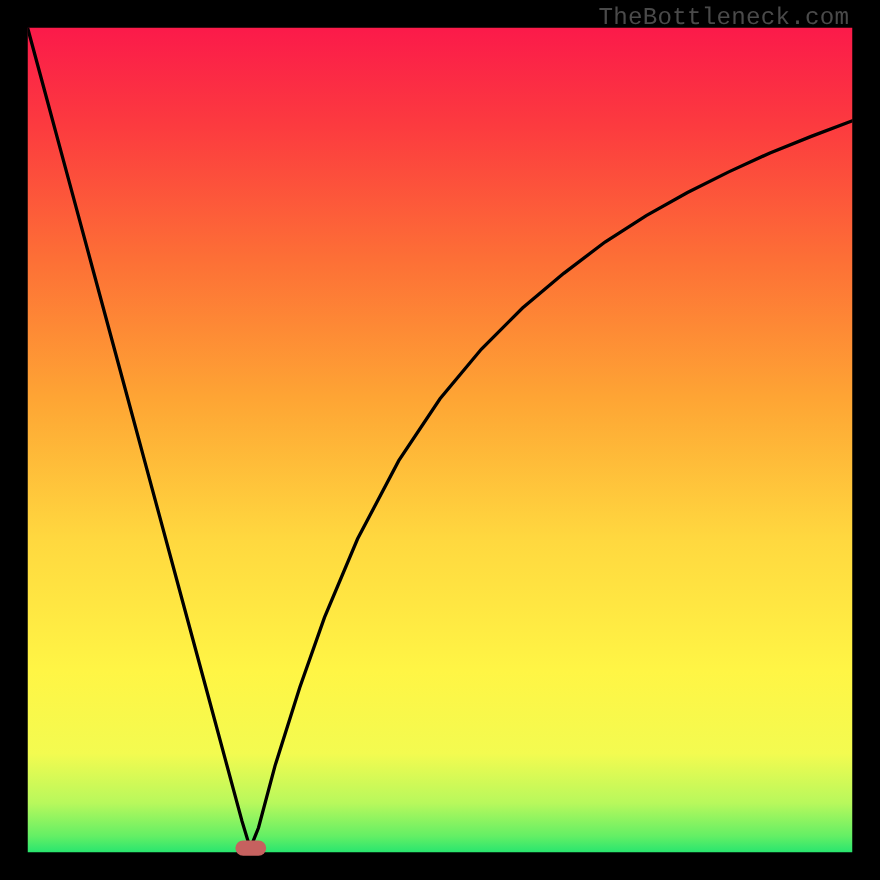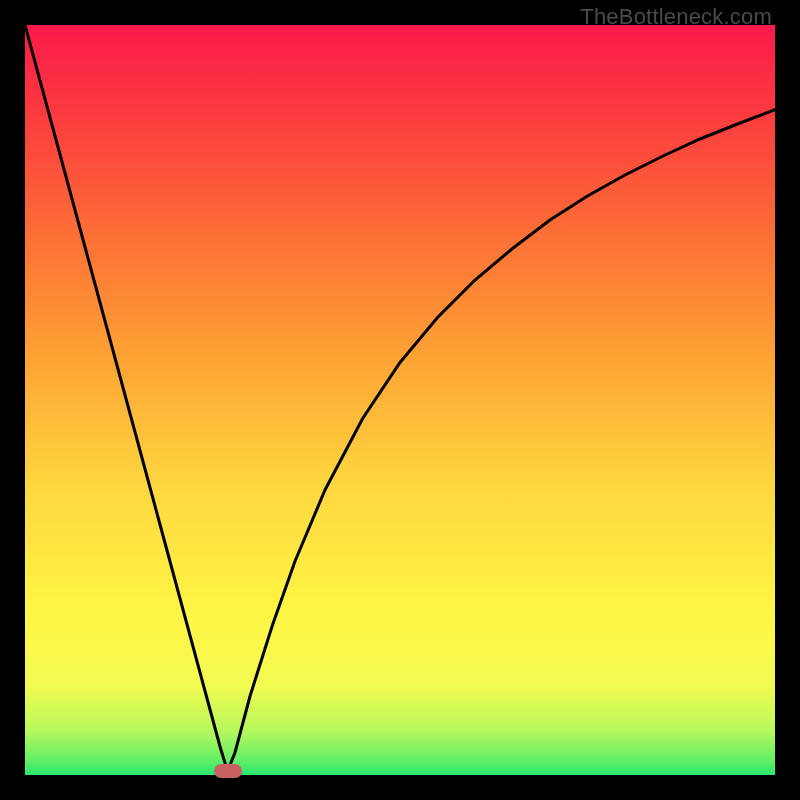--- a/index.html
+++ b/index.html
@@ -27,20 +27,21 @@
     height: 750px;
   }
   .watermark {
     position: absolute;
     top: 4px;
     right: 28px;
     color: #4a4a4a;
     font-size: 22px;
     font-weight: 500;
     letter-spacing: 0.2px;
+    font-family: Liberation Mono, monospace;
   }
   .marker {
     position: absolute;
     width: 28px;
     height: 14px;
     border-radius: 7px;
     background: #c6615f;
     transform: translate(-50%, -50%);
   }
 </style>

